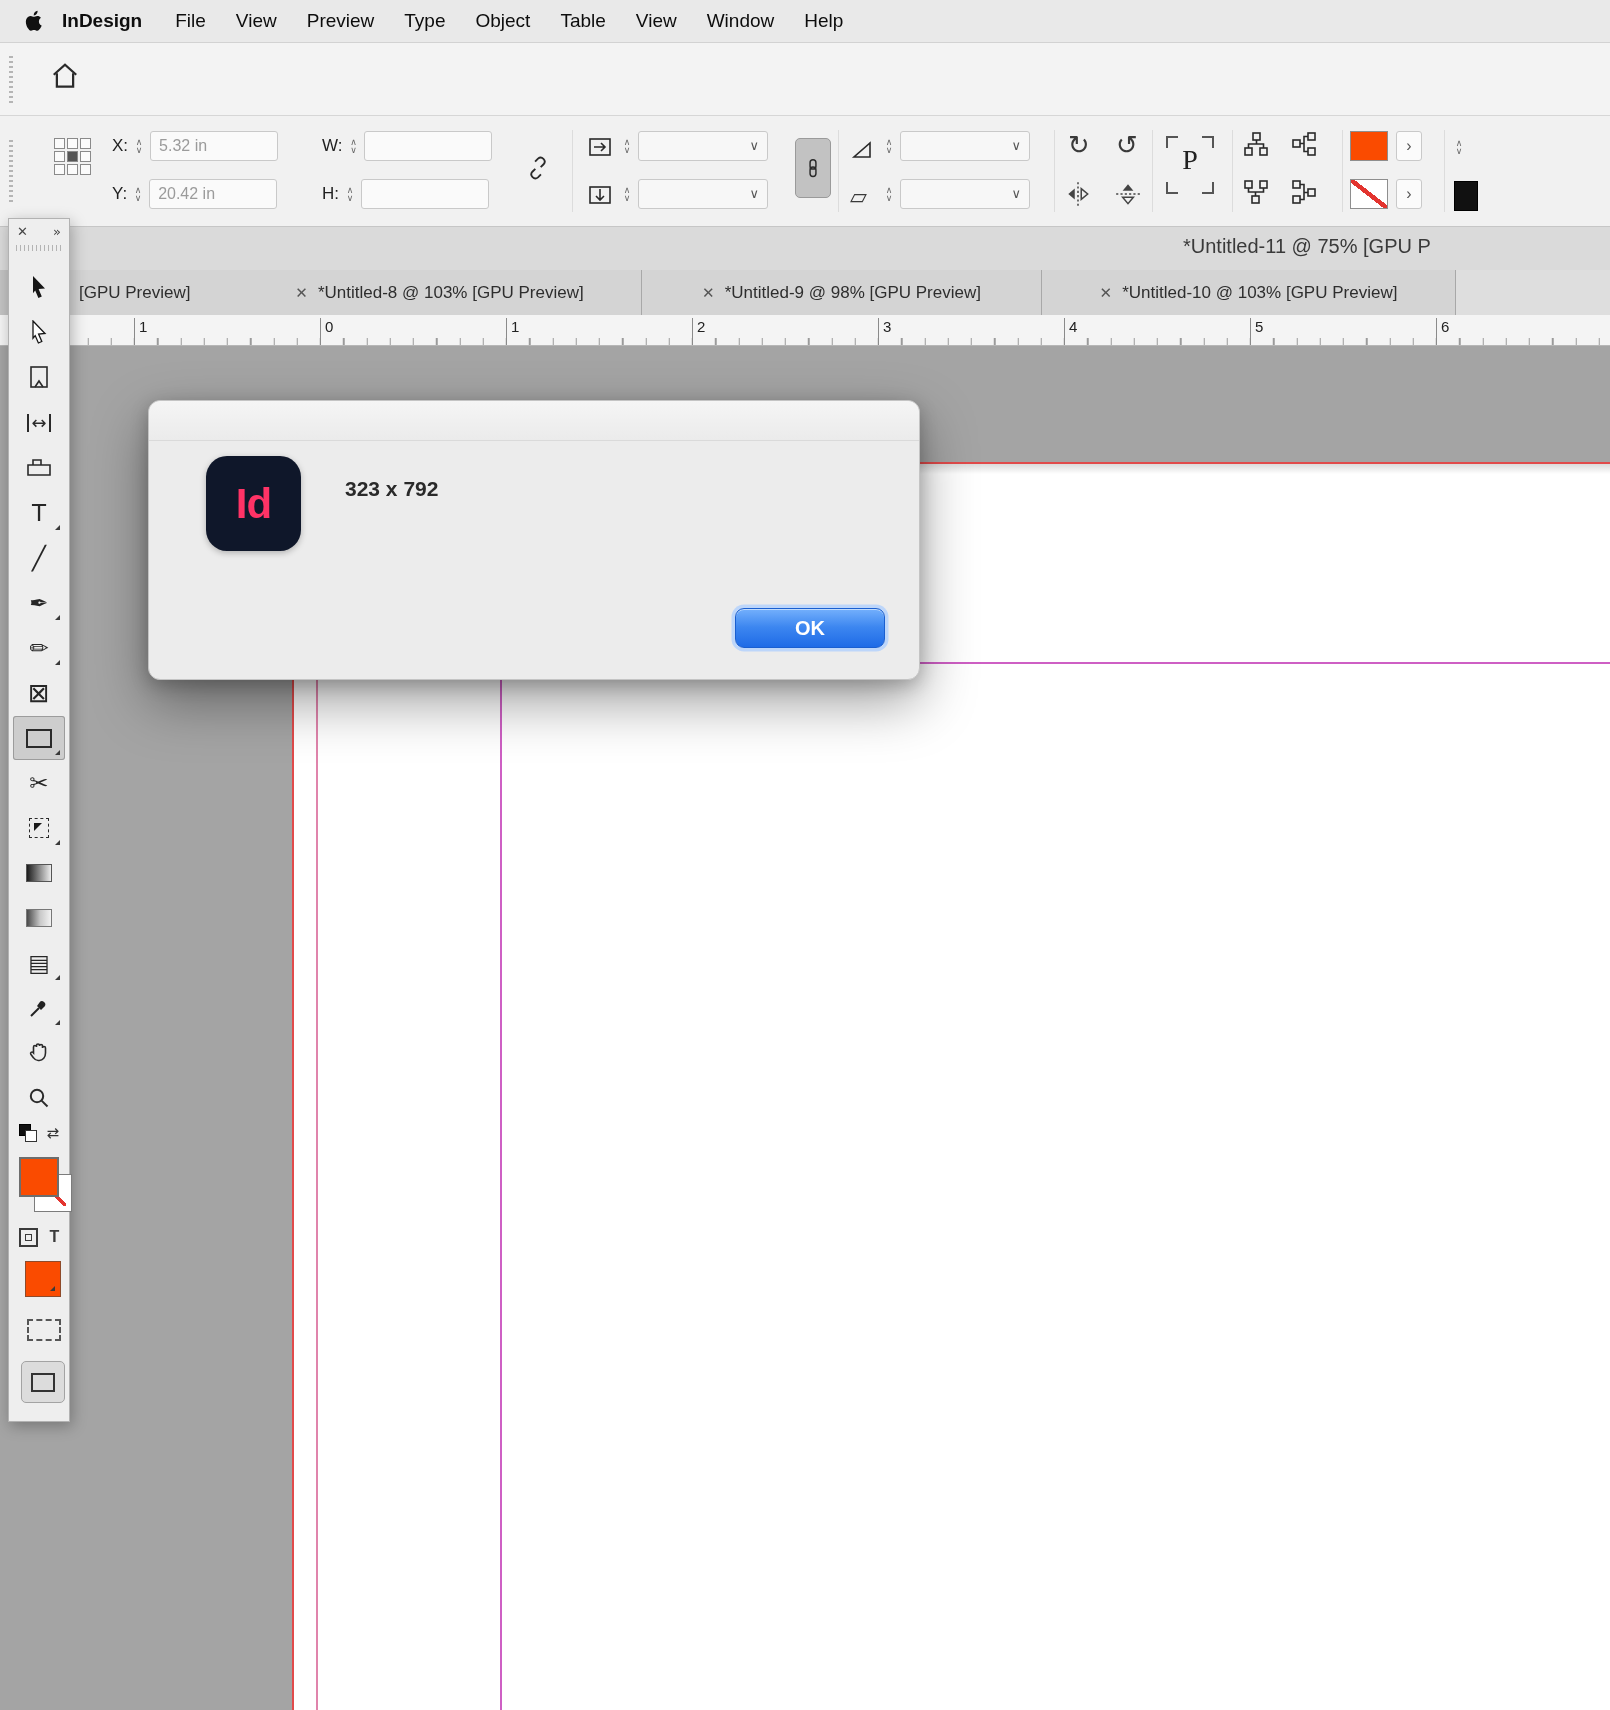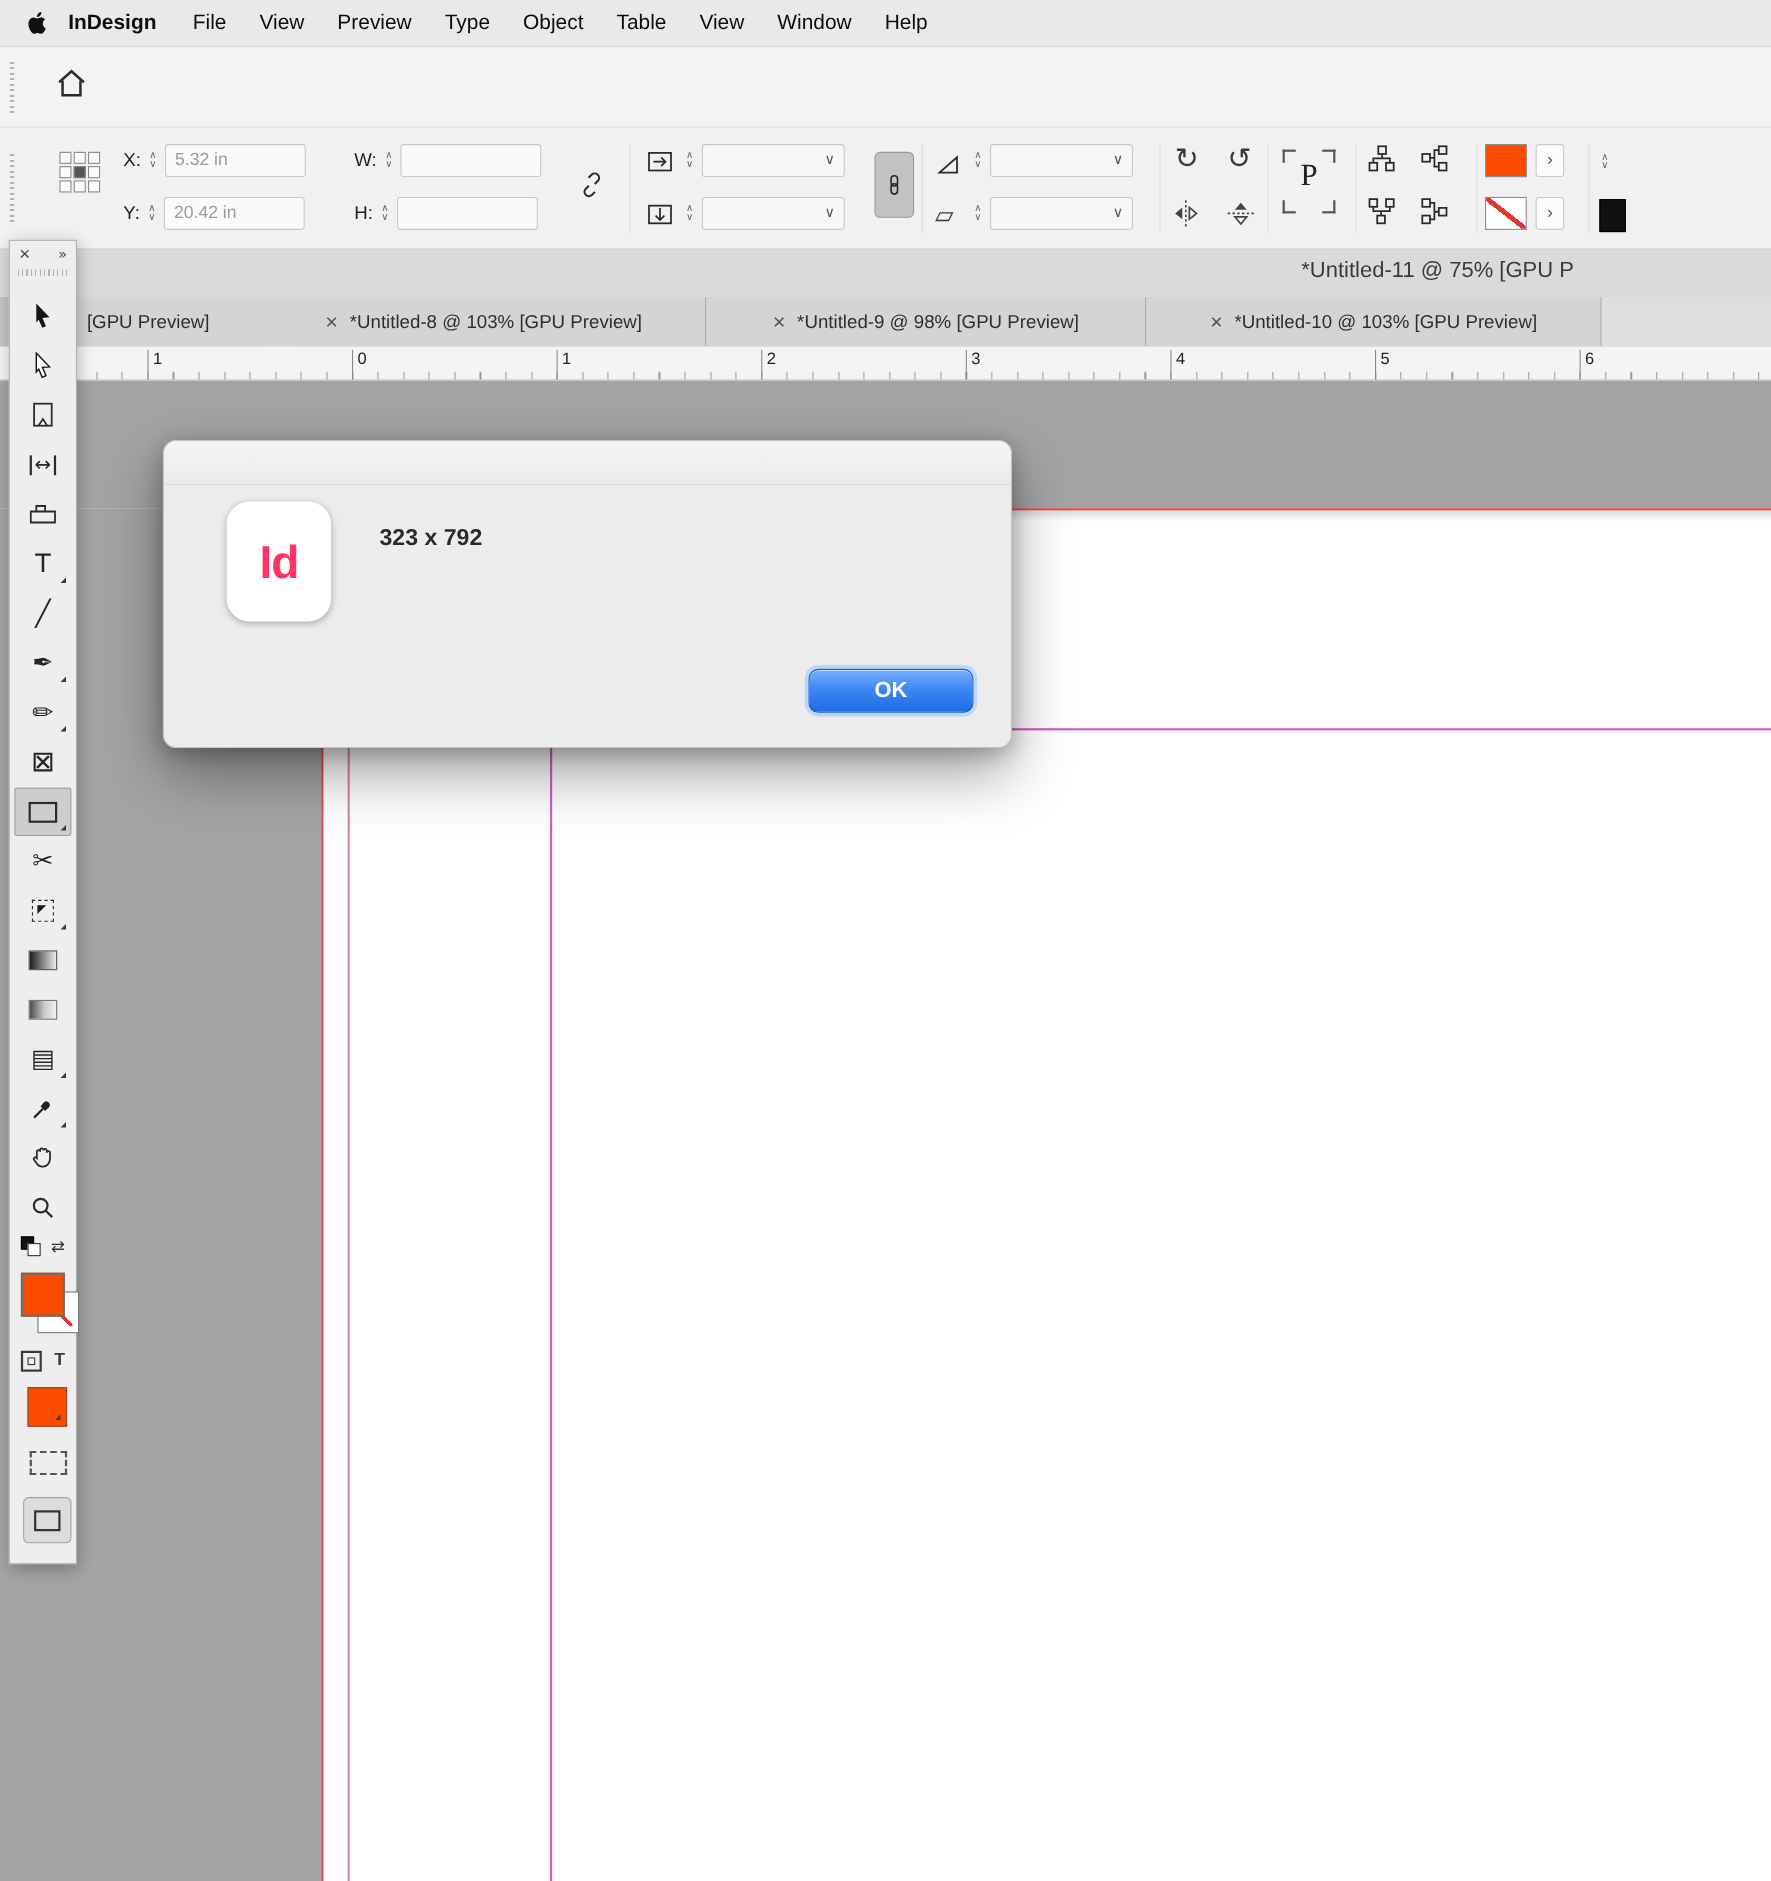--- a/index.html
+++ b/index.html
@@ -147,21 +147,21 @@
   .screenmode{position:absolute;left:12px;top:1142px;width:42px;height:40px;background:#dcdcdc;
     border:1px solid #a3a3a3;border-radius:5px;display:flex;align-items:center;justify-content:center;}
   .screenmode i{width:20px;height:15px;border:2px solid #333;display:block;}
 
   
   .dialog{position:absolute;left:148px;top:400px;width:770px;height:278px;background:#ececec;
     border:1px solid #c4c4c4;border-radius:12px;z-index:25;
     box-shadow:0 22px 55px rgba(0,0,0,.38),0 5px 18px rgba(0,0,0,.22);}
   .dlg-titlebar{height:39px;background:linear-gradient(#f5f5f5,#ebebeb);
     border-bottom:1px solid #dadada;border-radius:12px 12px 0 0;}
-  .dlg-icon{position:absolute;left:57px;top:55px;width:95px;height:109px;background:#ffffff;
+  .dlg-icon{position:absolute;left:57px;top:55px;width:95px;height:95px;background:#0f172a;
     border-radius:21px;display:flex;align-items:center;justify-content:center;
     box-shadow:0 2px 6px rgba(0,0,0,.25);}
   .dlg-icon span{font-size:42px;font-weight:700;color:#ff3366;letter-spacing:-1px;}
   .dlg-msg{position:absolute;left:196px;top:76px;font-size:21px;font-weight:700;color:#2a2a2a;}
   .okbtn{position:absolute;right:34px;top:207px;width:150px;height:40px;border-radius:9px;
     border:1px solid #1a5fd0;cursor:pointer;
     background:linear-gradient(#74b0fc,#3c86f0 48%,#1f6be6);
     box-shadow:inset 0 1px 0 rgba(255,255,255,.55),0 0 0 3.5px #bdd6fa;
     display:flex;align-items:center;justify-content:center;}
   .okbtn span{color:#fff;font-size:20px;font-weight:700;}

